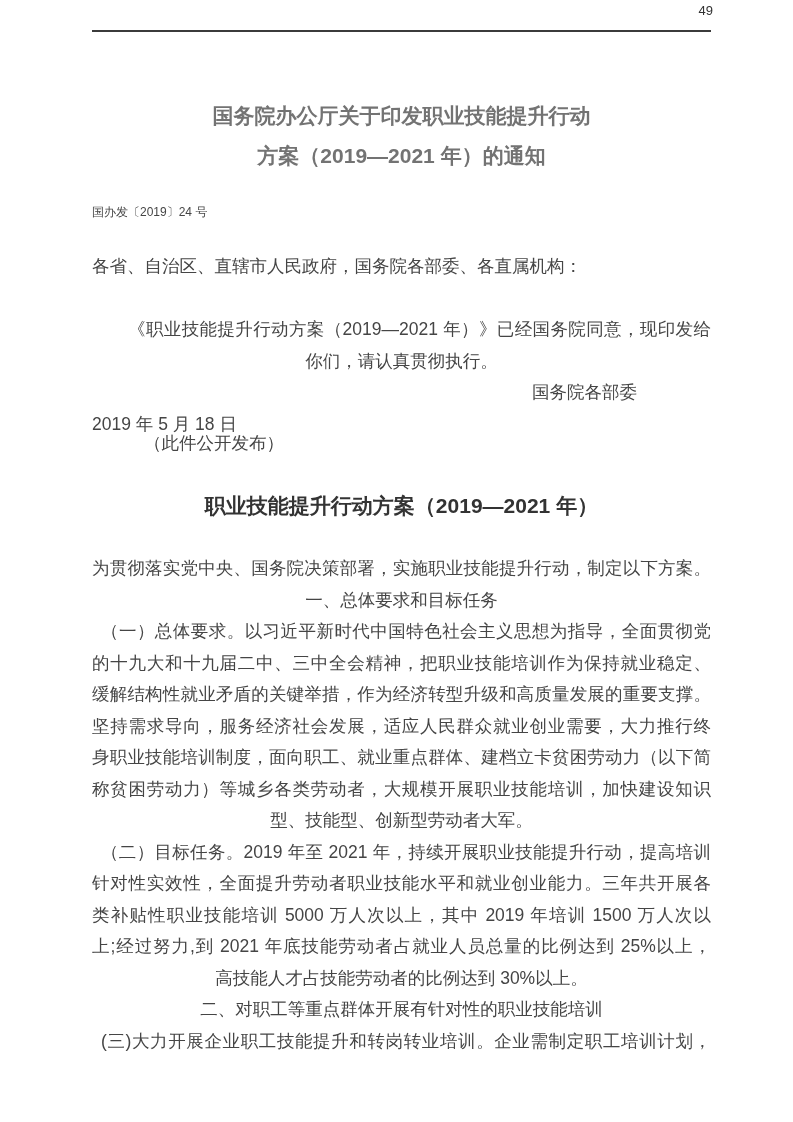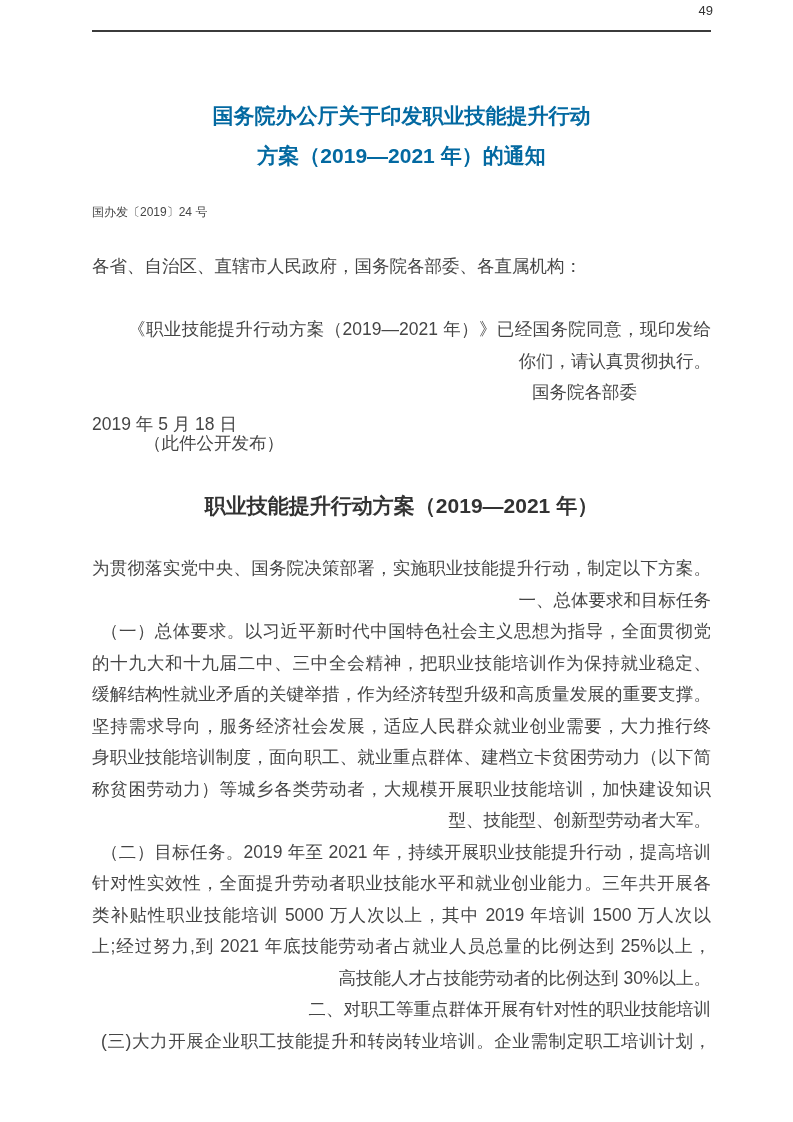--- a/index.html
+++ b/index.html
@@ -15,37 +15,37 @@
     position:absolute;top:3px;right:80px;
     font-size:13px;color:#323232;
   }
   .rule{
     position:absolute;top:30px;left:92px;
     width:619px;height:2px;background:#3b3b3b;
   }
   .blk{position:absolute;left:92px;width:619px;}
   .doc-title{
     top:96px;text-align:center;
-    font-size:21px;font-weight:bold;line-height:40px;color:#0369a1;
+    font-size:21px;font-weight:bold;line-height:40px;color:#737373;
   }
   .doc-number{top:200px;text-align:left;font-size:12px;line-height:24px;color:#454545;}
   .bodytext{font-size:17.5px;line-height:31.5px;color:#454545;}
   .salutation{top:251px;}
   .para1{top:314px;}
   .signer{top:377px;text-align:right;padding-right:74px;box-sizing:border-box;}
   .sign-date{top:409px;text-align:left;padding-right:51px;box-sizing:border-box;}
   .release{top:428px;text-indent:52px;}
   .plan-heading{
     top:490px;text-align:center;
     font-size:21px;font-weight:bold;line-height:31.5px;color:#333333;
   }
   .plan-body{top:553px;}
   .ln{min-height:31.5px;}
   .jl{text-align:justify;text-align-last:justify;}
-  .ll{text-align:right;}
+  .ll{text-align:center;}
   .ind-sm{text-indent:9px;}
   .ind-2em{text-indent:36px;}
 </style>
 </head>
 <body>
 
 <div class="page">
 
   <div class="pageno">49</div>
   <div class="rule"></div>

